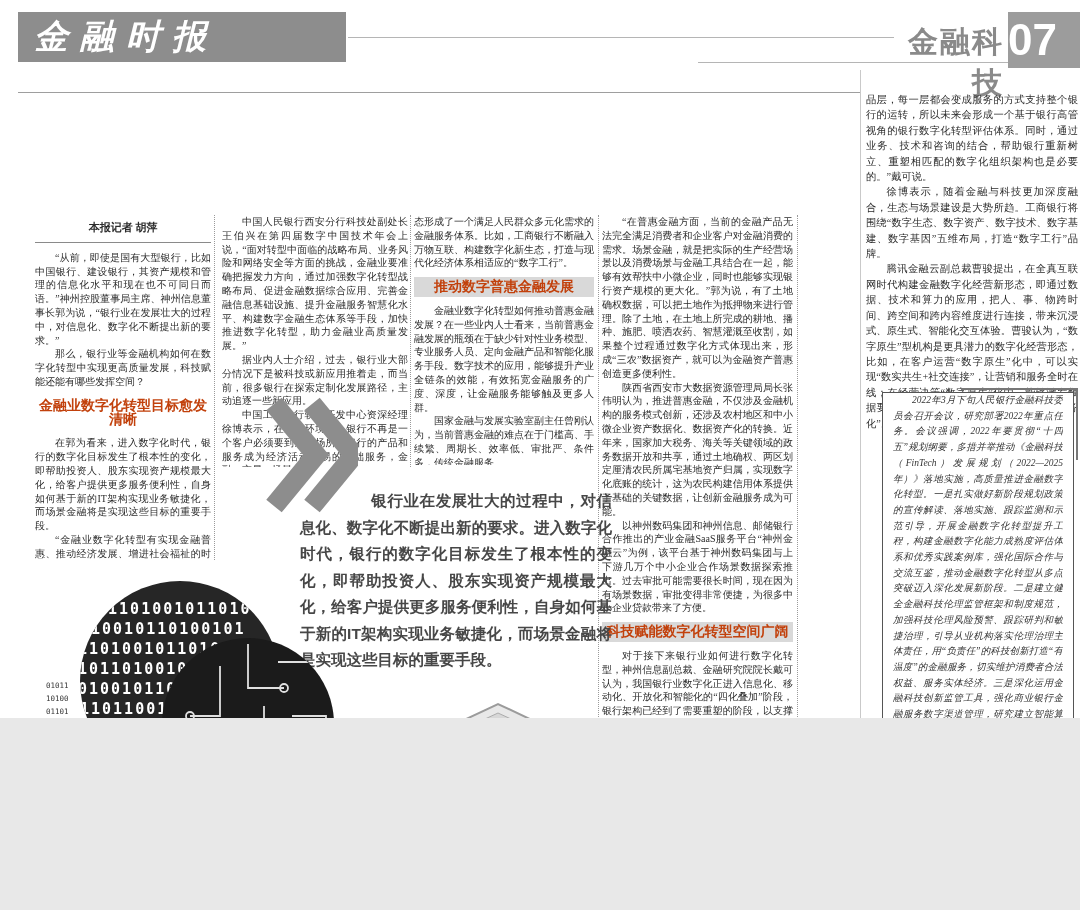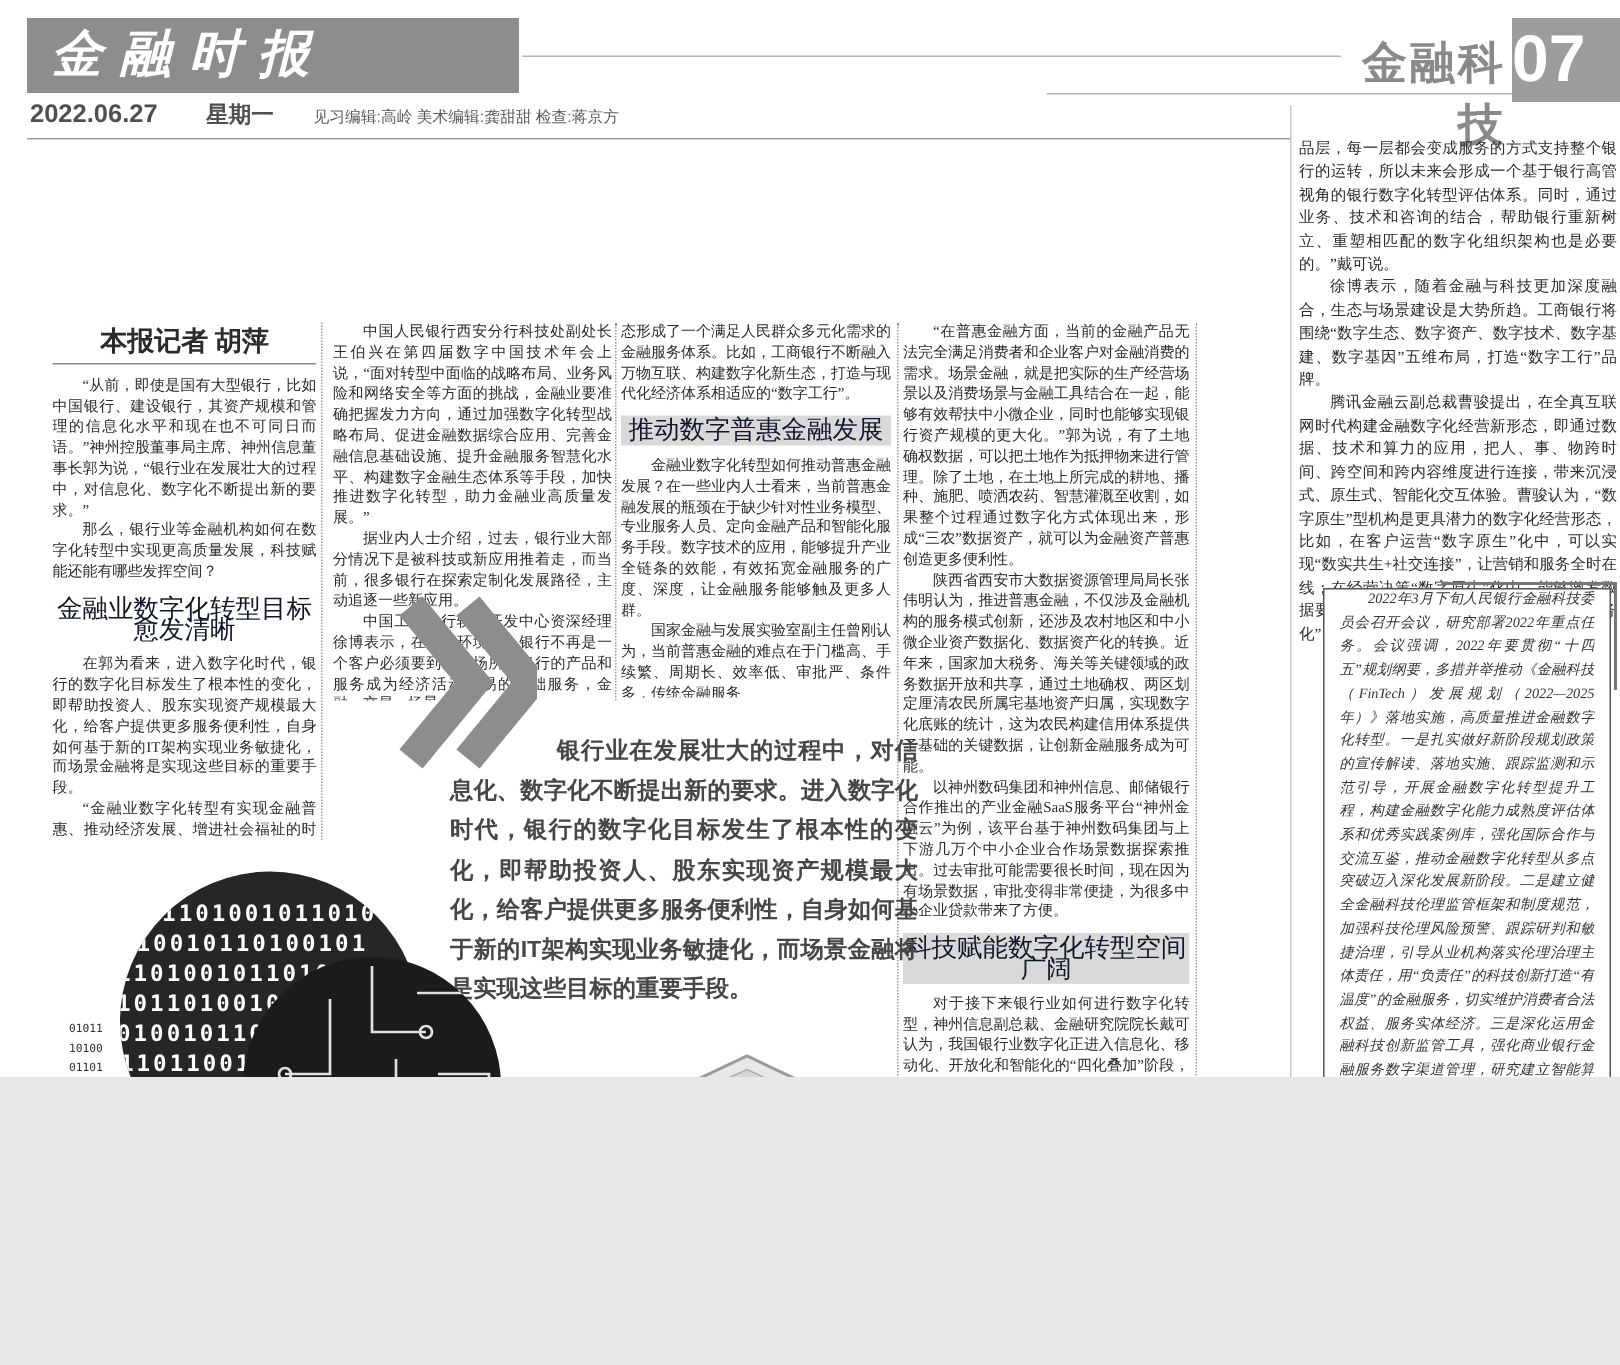--- a/index.html
+++ b/index.html
@@ -30,24 +30,24 @@
             letter-spacing:1px;white-space:nowrap;margin:0;}
   
   .col{top:215px;font-size:10px;line-height:13.8px;text-align:justify;
        overflow:hidden;word-break:break-all;color:#2b2b2b;}
   .col p{margin:0;}
   .col p.ind{text-indent:2em;}
   .col1{left:35px;width:176px;height:345px;}
   .col2{left:222px;width:186px;height:252px;}
   .col3{left:414px;width:180px;height:250px;}
   .col4{left:602px;width:191px;height:672px;}
-  .byline{text-align:center;font-weight:bold;font-size:18px;padding:6px 0 7px;
+  .byline{text-align:center;font-weight:bold;font-size:11px;padding:6px 0 7px;
           border-bottom:1px solid #8a8a8a;margin-bottom:8px;}
-  .subhead{display:block;text-align:center;font-weight:normal;font-size:17px;
-           margin:7px 0;padding:3px 0;color:#0f172a;}
+  .subhead{display:block;text-align:center;font-weight:bold;font-size:14px;
+           margin:7px 0;padding:3px 0;color:#c2410c;}
   .subhead.band{background:#d9d9d9;}
   .dotsep{width:0;border-left:1px dotted #9a9a9a;top:215px;}
   .sep1{left:214px;height:345px;}
   .sep2{left:410px;height:252px;}
   .sep3{left:598px;height:672px;}
   .sep4{left:797px;height:668px;}
   
   .chev{left:266px;top:396px;width:92px;height:118px;}
   .pullquote{left:300px;top:488px;width:312px;font-family:"Liberation Sans",sans-serif;
              font-size:15.5px;line-height:26.5px;font-weight:bold;color:#474747;
@@ -81,25 +81,20 @@
 
   <div class="abs logo-box">
     <span>金融时报</span>
   </div>
   <div class="abs rule rule-a"></div>
   <div class="abs rule rule-b"></div>
   <div class="abs rule rule-c"></div>
   <div class="abs vrule"></div>
   <div class="abs section-title">金融科技</div>
   <div class="abs page-no">07</div>
-  <div class="abs dateline">
-    <span class="date">2022.06.27</span>
-    <span class="weekday">星期一</span>
-    <span class="editors">见习编辑:高岭  美术编辑:龚甜甜  检查:蒋京方</span>
-  </div>
 
 
   <div class="abs dotsep sep1"></div>
   <div class="abs dotsep sep2"></div>
   <div class="abs dotsep sep3"></div>
   <div class="abs dotsep sep4"></div>
 
   <div class="abs col col1">
     <div class="byline">本报记者 胡萍</div>
     <p class="ind">“从前，即使是国有大型银行，比如中国银行、建设银行，其资产规模和管理的信息化水平和现在也不可同日而语。”神州控股董事局主席、神州信息董事长郭为说，“银行业在发展壮大的过程中，对信息化、数字化不断提出新的要求。”</p>

